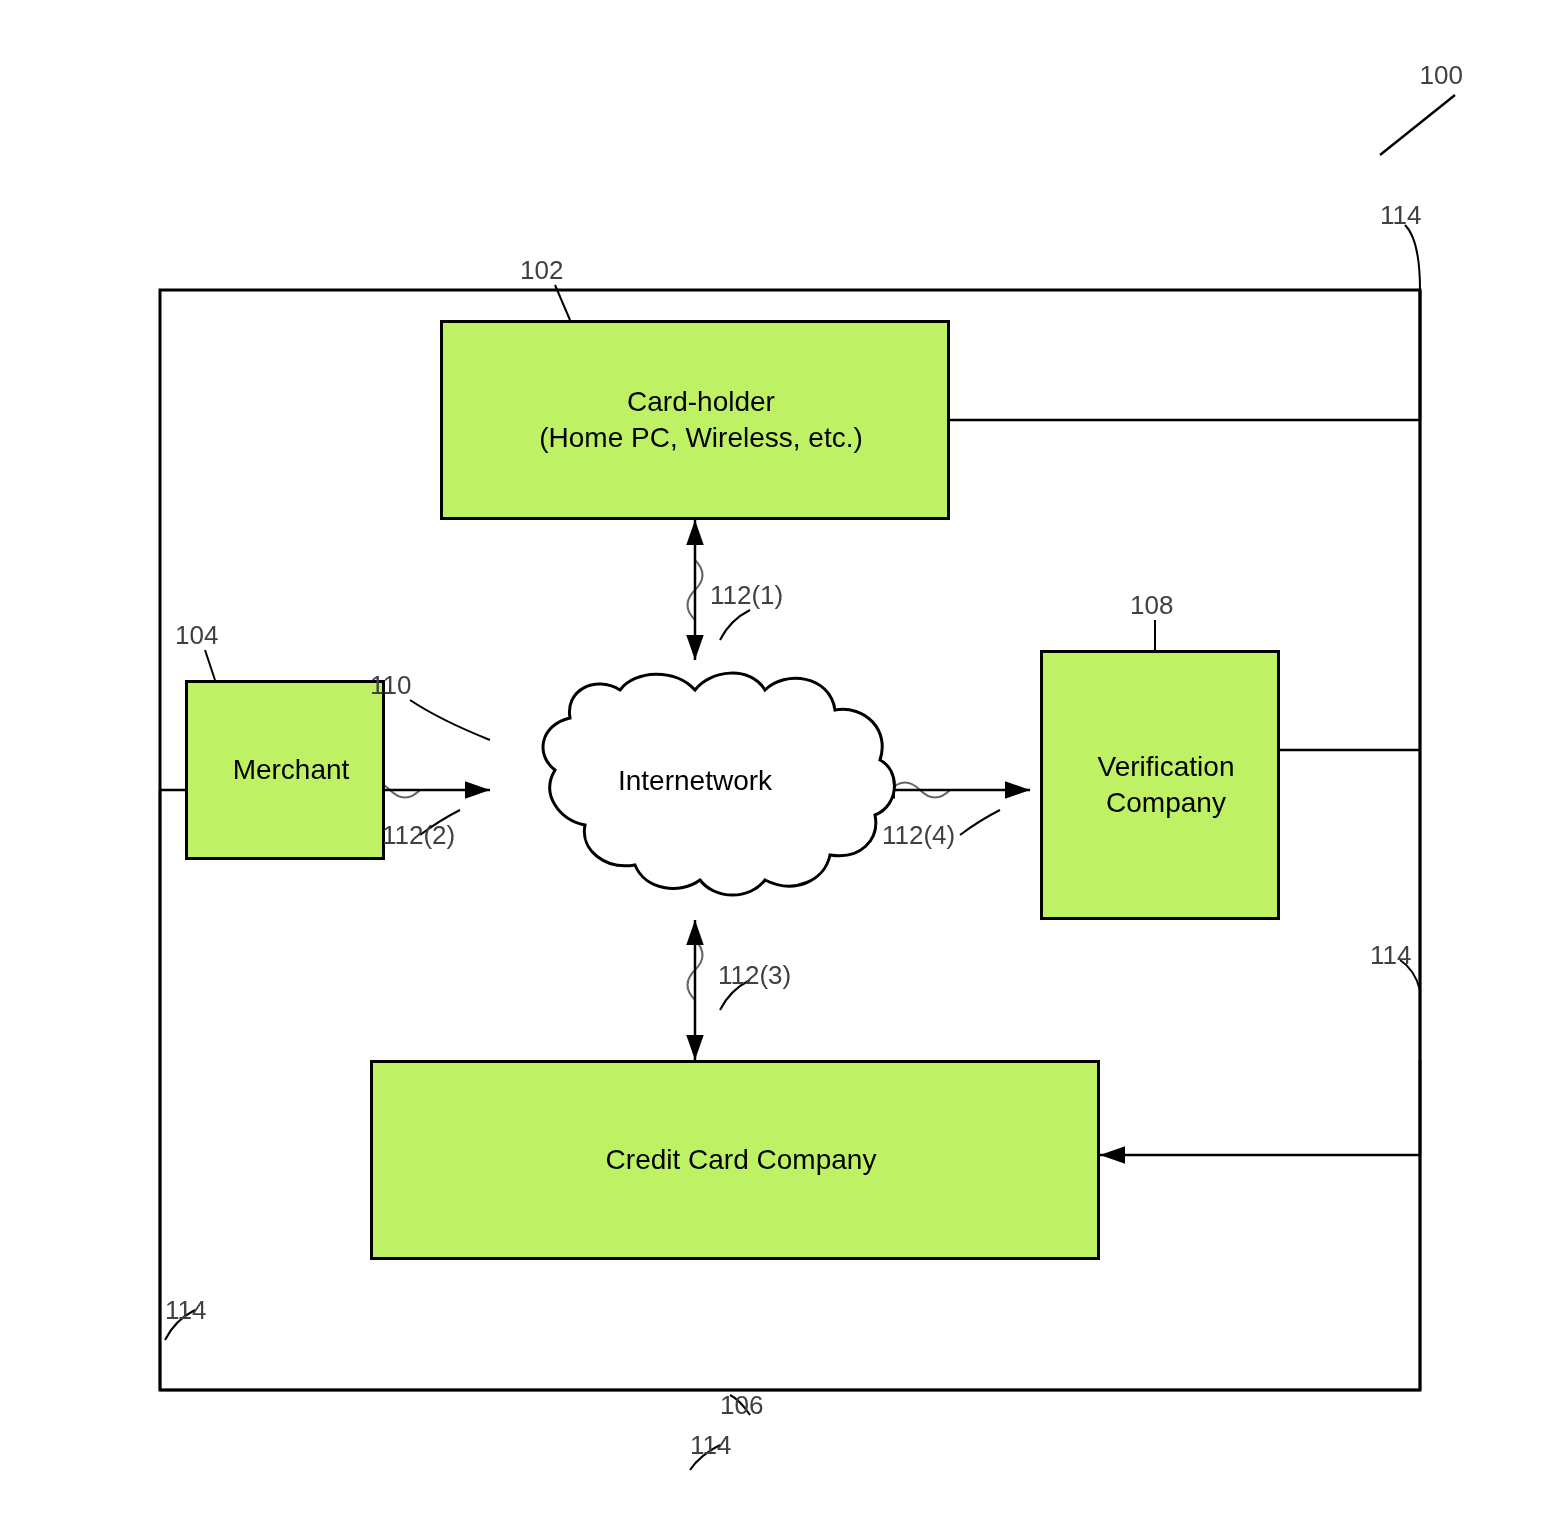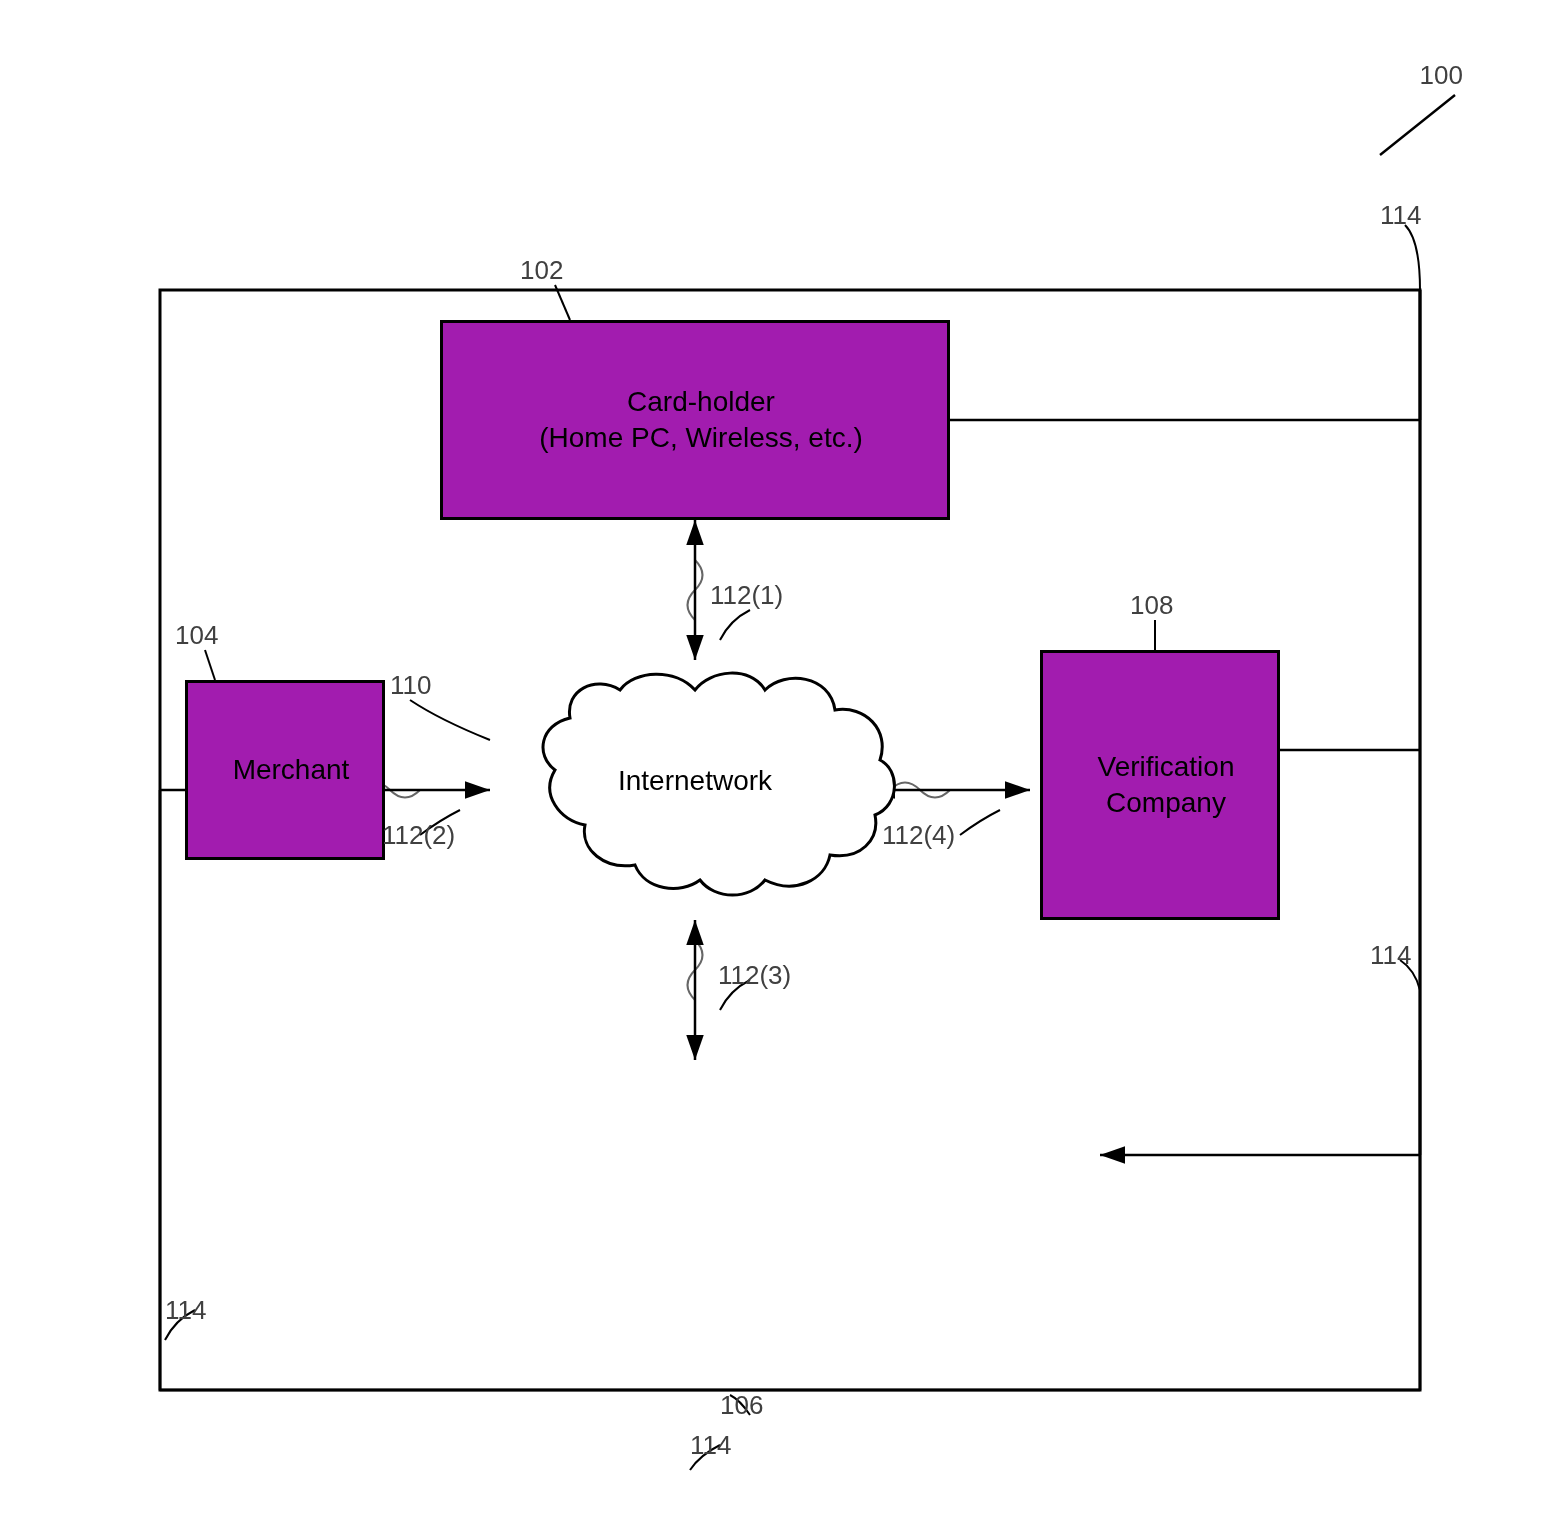--- a/index.html
+++ b/index.html
@@ -14,21 +14,21 @@
 
     .diagram-container {
       position: relative;
       width: 1563px;
       height: 1516px;
     }
 
     
     .box {
       position: absolute;
-      background: #a21caf;
+      background: #bef264;
       border: 3px solid #000;
       display: flex;
       align-items: center;
       justify-content: center;
       text-align: center;
       font-size: 28px;
       font-weight: normal;
       line-height: 1.3;
       z-index: 10;
       padding-left: 12px;
@@ -151,33 +151,36 @@
         C 115 210, 90 190, 95 165
         C 70 160, 50 135, 65 110
         C 45 95, 50 65, 80 58
         C 75 30, 105 15, 130 30
         C 145 10, 185 8, 205 30 Z
       " fill="#fff" stroke="#000" stroke-width="3"></path>
       <text x="205" y="130" text-anchor="middle" font-size="28" font-family="Arial" fill="#000">Internetwork</text>
     </svg>
   </div>
 
-  <div class="label" style="top: 670px; left: 370px; margin-left: 20px;">110</div>
+  <div class="label" style="top: 670px; left: 370px;">110</div>
   <svg style="position:absolute;top:0;left:0;width:1563px;height:1516px;z-index:6;pointer-events:none;">
     <path d="M 410 700 Q 440 720 490 740" fill="none" stroke="#000" stroke-width="2"></path>
   </svg>
 
   <div class="box" style="left: 1040px; top: 650px; width: 240px; height: 270px; align-items: center;">
     <span>Verification<br>Company</span>
   </div>
   <div class="label" style="top: 590px; left: 1130px;">108</div>
   <svg style="position:absolute;top:0;left:0;width:1563px;height:1516px;z-index:6;pointer-events:none;">
     <line x1="1155" y1="620" x2="1155" y2="650" stroke="#000" stroke-width="2"></line>
   </svg>
 
+  <div class="box" style="left: 370px; top: 1060px; width: 730px; height: 200px;">
+    <span>Credit Card Company</span>
+  </div>
 
   <div class="label" style="top: 580px; left: 710px;">112(1)</div>
   <svg style="position:absolute;top:0;left:0;width:1563px;height:1516px;z-index:6;pointer-events:none;">
     <path d="M 750 610 Q 730 620 720 640" fill="none" stroke="#000" stroke-width="2"></path>
   </svg>
 
   <div class="label" style="top: 820px; left: 370px; margin-left: 12px;">112(2)</div>
   <svg style="position:absolute;top:0;left:0;width:1563px;height:1516px;z-index:6;pointer-events:none;">
     <path d="M 420 835 Q 440 820 460 810" fill="none" stroke="#000" stroke-width="2"></path>
   </svg>

